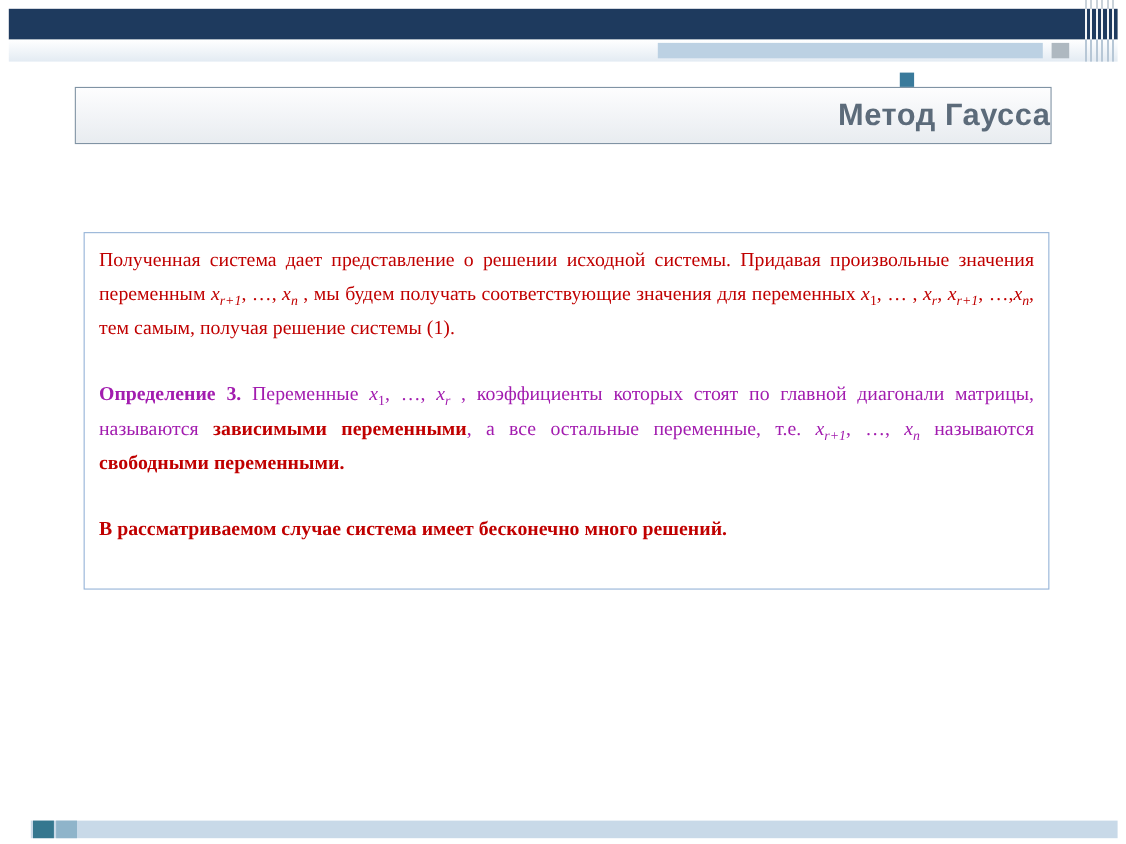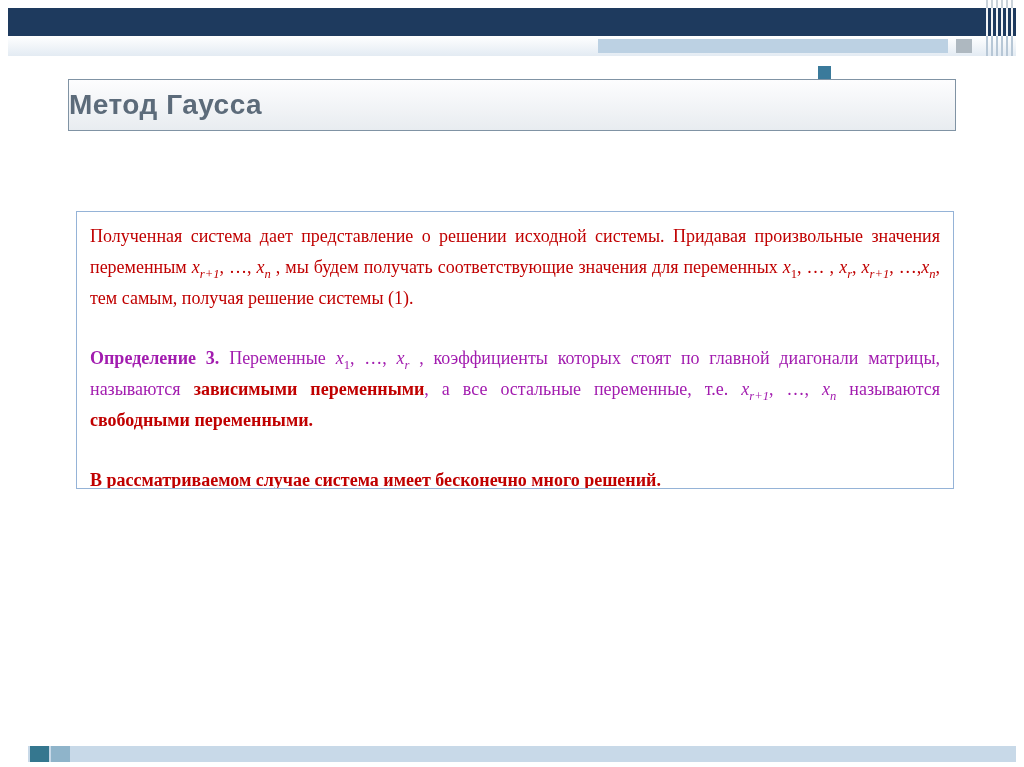--- a/index.html
+++ b/index.html
@@ -27,26 +27,26 @@
   .stripes-2 { position:absolute; right:2px; top:0; width:28px; height:100%;
     background:repeating-linear-gradient(90deg, #b7c7d6 0 2px, rgba(255,255,255,0) 2px 5px); }
 
   
   .accent-sq { position:absolute; left:818px; top:66px; width:13px; height:13px; background:#3a7a9b; }
 
   
   .title-box { position:absolute; left:68px; top:79px; width:888px; height:52px;
     border:1px solid #8093a4;
     background:linear-gradient(180deg, #fdfdfe 0%, #e8ecf0 100%);
-    display:flex; align-items:center; justify-content:flex-start; }
+    display:flex; align-items:center; justify-content:flex-end; }
   .title-box h1 { font-size:28px; font-weight:bold; color:#5c6b7a; letter-spacing:.5px;
     font-family:"Liberation Sans", sans-serif; }
 
   
-  .content-box { position:absolute; left:76px; top:211px; width:878px; height:278px;
+  .content-box { position:absolute; left:76px; top:211px; width:878px; height:325px;
     border:1px solid #95b3d7; background:#ffffff;
     padding:9px 13px; overflow:hidden;
     font-family:"Liberation Serif", serif;
     font-size:18px; line-height:31px; text-align:justify; }
   .content-box p { margin:0 0 29px 0; }
   .content-box p:last-child { margin-bottom:0;font-family:Liberation Serif, serif; }
   .red   { color:#c00000; }
   .black { color:#a21caf; }
   .b { font-weight:bold; }
   .i { font-style:italic; }

